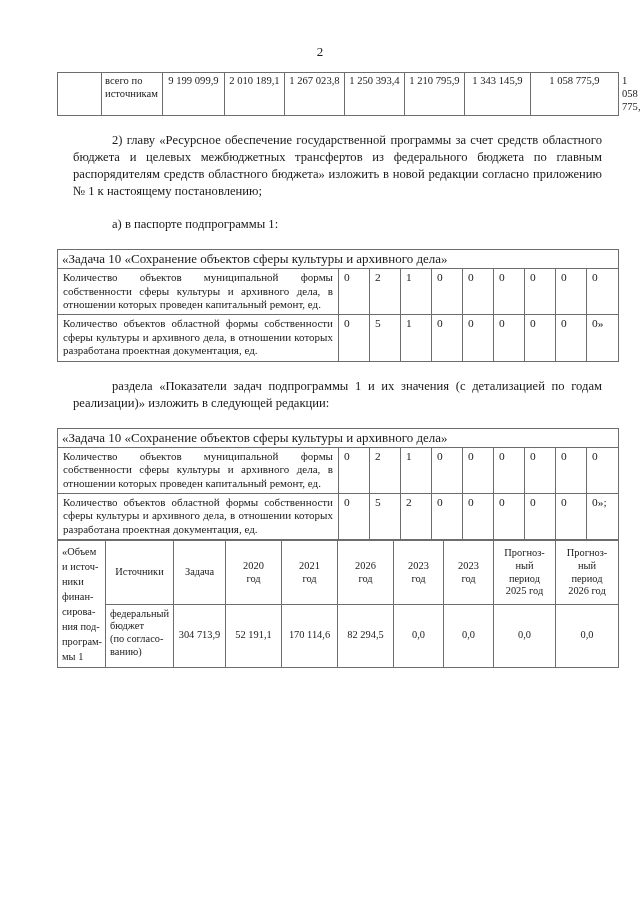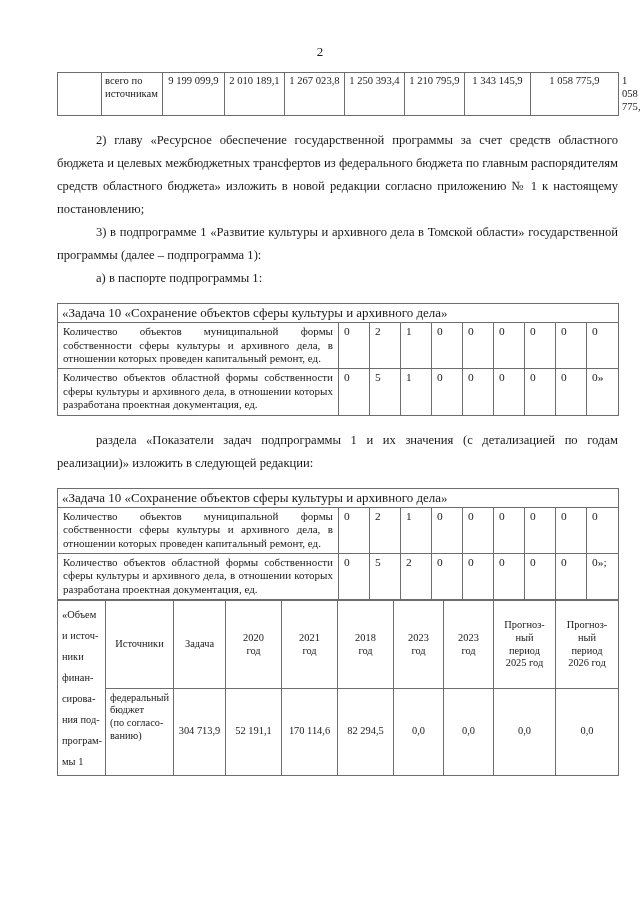--- a/index.html
+++ b/index.html
@@ -35,24 +35,24 @@
   .content {
     position: absolute;
     left: 57px;
     top: 72px;
     width: 561px;
   }
 
   
   .para {
     font-size: 12.6px;
-    line-height: 23px;
+    line-height: 17px;
     text-align: justify;
     text-justify: inter-word;
-    margin: 0;
+    margin: 16px;
   }
   .para.indent {
     text-indent: 39px;
   }
   .para-block {
     margin-top: 13px;
     margin-bottom: 13px;
   }
   .para + .para { margin-top: 0; }
 
@@ -116,21 +116,21 @@
     vertical-align: top;
     padding: 3px 4px;
   }
   .tbl-fin td.val {
     text-align: center;
     vertical-align: middle;
   }
   .tbl-fin td.left-span {
     vertical-align: top;
     padding: 3px 4px;
-    line-height: 21px;
+    line-height: 15px;
   }
 </style>
 </head>
 <body>
 
 <div class="page">
 
   <div class="page-number">2</div>
 
   <div class="content">
@@ -159,21 +159,20 @@
           <td class="num">1 210 795,9</td>
           <td class="num">1 343 145,9</td>
           <td class="num">1 058 775,9</td>
           <td class="num">1 058 775,9»;</td>
         </tr>
       </tbody>
     </table>
 
     <div class="para-block">
       <p class="para indent">2) главу «Ресурсное обеспечение государственной программы за счет средств областного бюджета и целевых межбюджетных трансфертов из федерального бюджета по главным распорядителям средств областного бюджета» изложить в новой редакции согласно приложению № 1 к настоящему постановлению;</p>
-      <p class="para indent">3) в подпрограмме 1 «Развитие культуры и архивного дела в Томской области» государственной программы (далее – подпрограмма 1):</p>
       <p class="para indent">а) в паспорте подпрограммы 1:</p>
     </div>
 
     <table class="doc tbl-ind">
       <colgroup>
         <col style="width:281px">
         <col style="width:31px">
         <col style="width:31px">
         <col style="width:31px">
         <col style="width:31px">
@@ -285,21 +284,21 @@
 сирова-
 ния под-
 програм-
 мы 1</td>
           <td class="hcell" style="white-space:pre-line">Источники</td>
           <td class="hcell" style="white-space:pre-line">Задача</td>
           <td class="hcell" style="white-space:pre-line">2020
 год</td>
           <td class="hcell" style="white-space:pre-line">2021
 год</td>
-          <td class="hcell" style="white-space:pre-line">2018
+          <td class="hcell" style="white-space:pre-line">2026
 год</td>
           <td class="hcell" style="white-space:pre-line">2023
 год</td>
           <td class="hcell" style="white-space:pre-line">2023
 год</td>
           <td class="hcell" style="white-space:pre-line">Прогноз-
 ный
 период
 2025 год</td>
           <td class="hcell" style="white-space:pre-line">Прогноз-

